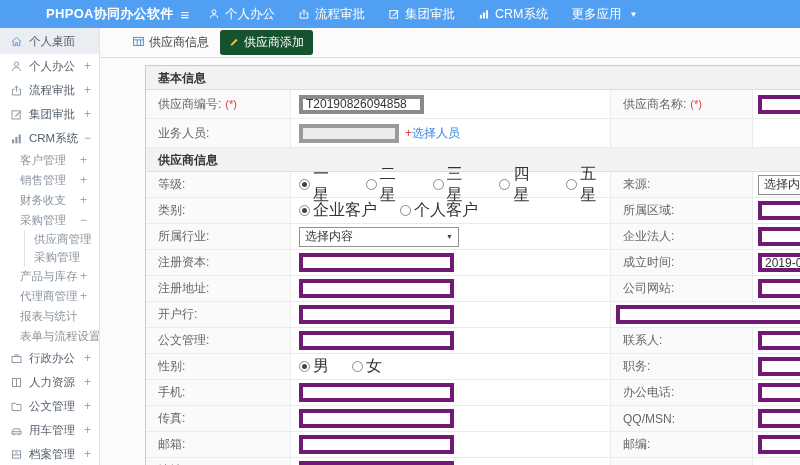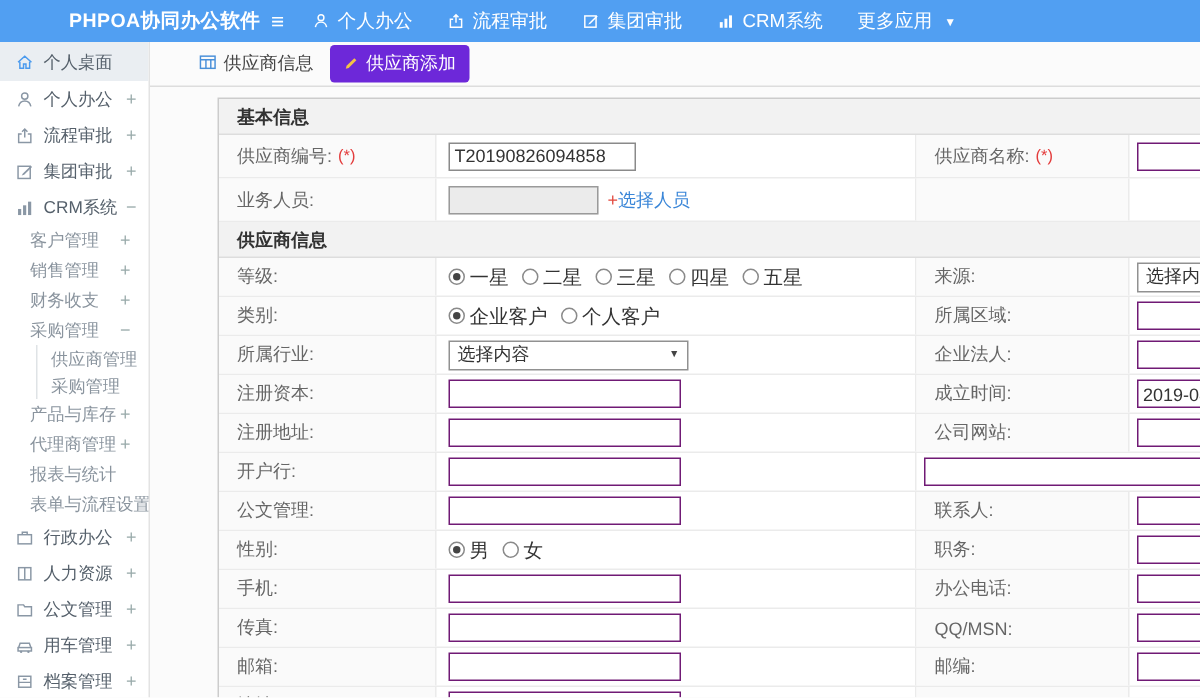--- a/index.html
+++ b/index.html
@@ -27,43 +27,43 @@
   .slabel { font-size:11.5px; white-space:nowrap; }
   .expand { margin-left:auto; color:#9aa; font-size:12px; }
   .sub-item { display:flex; align-items:center; height:20px; padding:0 12px 0 20px; color:#8a949e; font-size:11px; cursor:pointer; white-space:nowrap; }
   .subsub-wrap { border-left:1px solid #dfe3e6; margin-left:24px; }
   .subsub-item { display:flex; align-items:center; height:18px; padding-left:9px; color:#8a949e; font-size:11px; cursor:pointer; white-space:nowrap; }
 
   
   .main { flex:1; display:flex; flex-direction:column; overflow:hidden; background:#fbfbfb; }
   .tabbar { height:30px; flex-shrink:0; border-bottom:1px solid #ddd; background:#fbfbfb; display:flex; align-items:center; padding-left:32px; gap:11px; }
   .tab { display:flex; align-items:center; gap:4px; font-size:12px; color:#444; cursor:pointer; }
-  .tab.active { background:#6d28d9; color:#fff; border-radius:3px; padding:4px 9px; }
+  .tab.active { background:#14532d; color:#fff; border-radius:3px; padding:4px 9px; }
   .content { flex:1; padding:7px 0 0 45px; overflow:hidden; }
 
   
   .panel { width:1000px; background:#fff; border:1px solid #ccc; }
   .sec-header { height:24px; line-height:24px; background:#f2f2f2; border-bottom:1px solid #ddd; font-size:12px; font-weight:bold; color:#333; padding-left:12px; }
   .frow { display:flex; border-bottom:1px solid #ebebeb; }
   .frow.basic { height:29px; }
   .frow.info  { height:26px; }
   .fcell { display:flex; align-items:center; }
   .lcell  { width:145px; background:#fafafa; border-right:1px solid #ebebeb; padding-left:12px; font-size:12px; color:#666; flex-shrink:0; }
   .vcell  { width:320px; border-right:1px solid #ebebeb; padding-left:8px; flex-shrink:0; }
   .lcell2 { width:142px; }
   .vcell2 { flex:1; border-right:none; padding-left:5px; }
   .req { color:#e33c3c; margin-left:4px; font-size:11px; }
-  input.txt { height:19px; width:155px; border:1px solid #701a75; background:#fff; font-size:12px; padding:0 3px; font-family:inherit; color:#333; }
+  input.txt { height:19px; width:155px; border:4px solid #701a75; background:#fff; font-size:12px; padding:0 3px; font-family:inherit; color:#333; }
   input.txt.dark { border-color:#8a8a8a; width:125px; }
   input.txt.dis  { border-color:#9a9a9a; background:#ebebeb; width:100px; }
   input.txt.wide2 { width:215px; }
   .sel { width:160px; height:20px; border:1px solid #919191; background:#fff; display:flex; align-items:center; justify-content:space-between; padding:0 5px; font-size:12px; color:#333; cursor:pointer; }
   .sel.sel2 { width:215px; }
   .sel .arrow { font-size:7px; color:#444; }
-  .rgroup { display:flex; align-items:center; gap:9px; font-size:13px; color:#333; }
+  .rgroup { display:flex; align-items:center; gap:23px; font-size:16px; color:#333; }
   .ropt { display:flex; align-items:center; gap:3px; cursor:pointer; }
   .radio { width:11px; height:11px; border:1px solid #8a8a8a; border-radius:50%; background:#fff; position:relative; flex-shrink:0; }
   .radio.checked::after { content:""; position:absolute; left:2px; top:2px; width:5px; height:5px; border-radius:50%; background:#444; }
   .plink { font-size:12px; margin-left:6px; white-space:nowrap; }
   .plus { color:#e2483d; }
   .ltext { color:#3a86d8; cursor:pointer; }
 </style>
 </head>
 <body>
 

